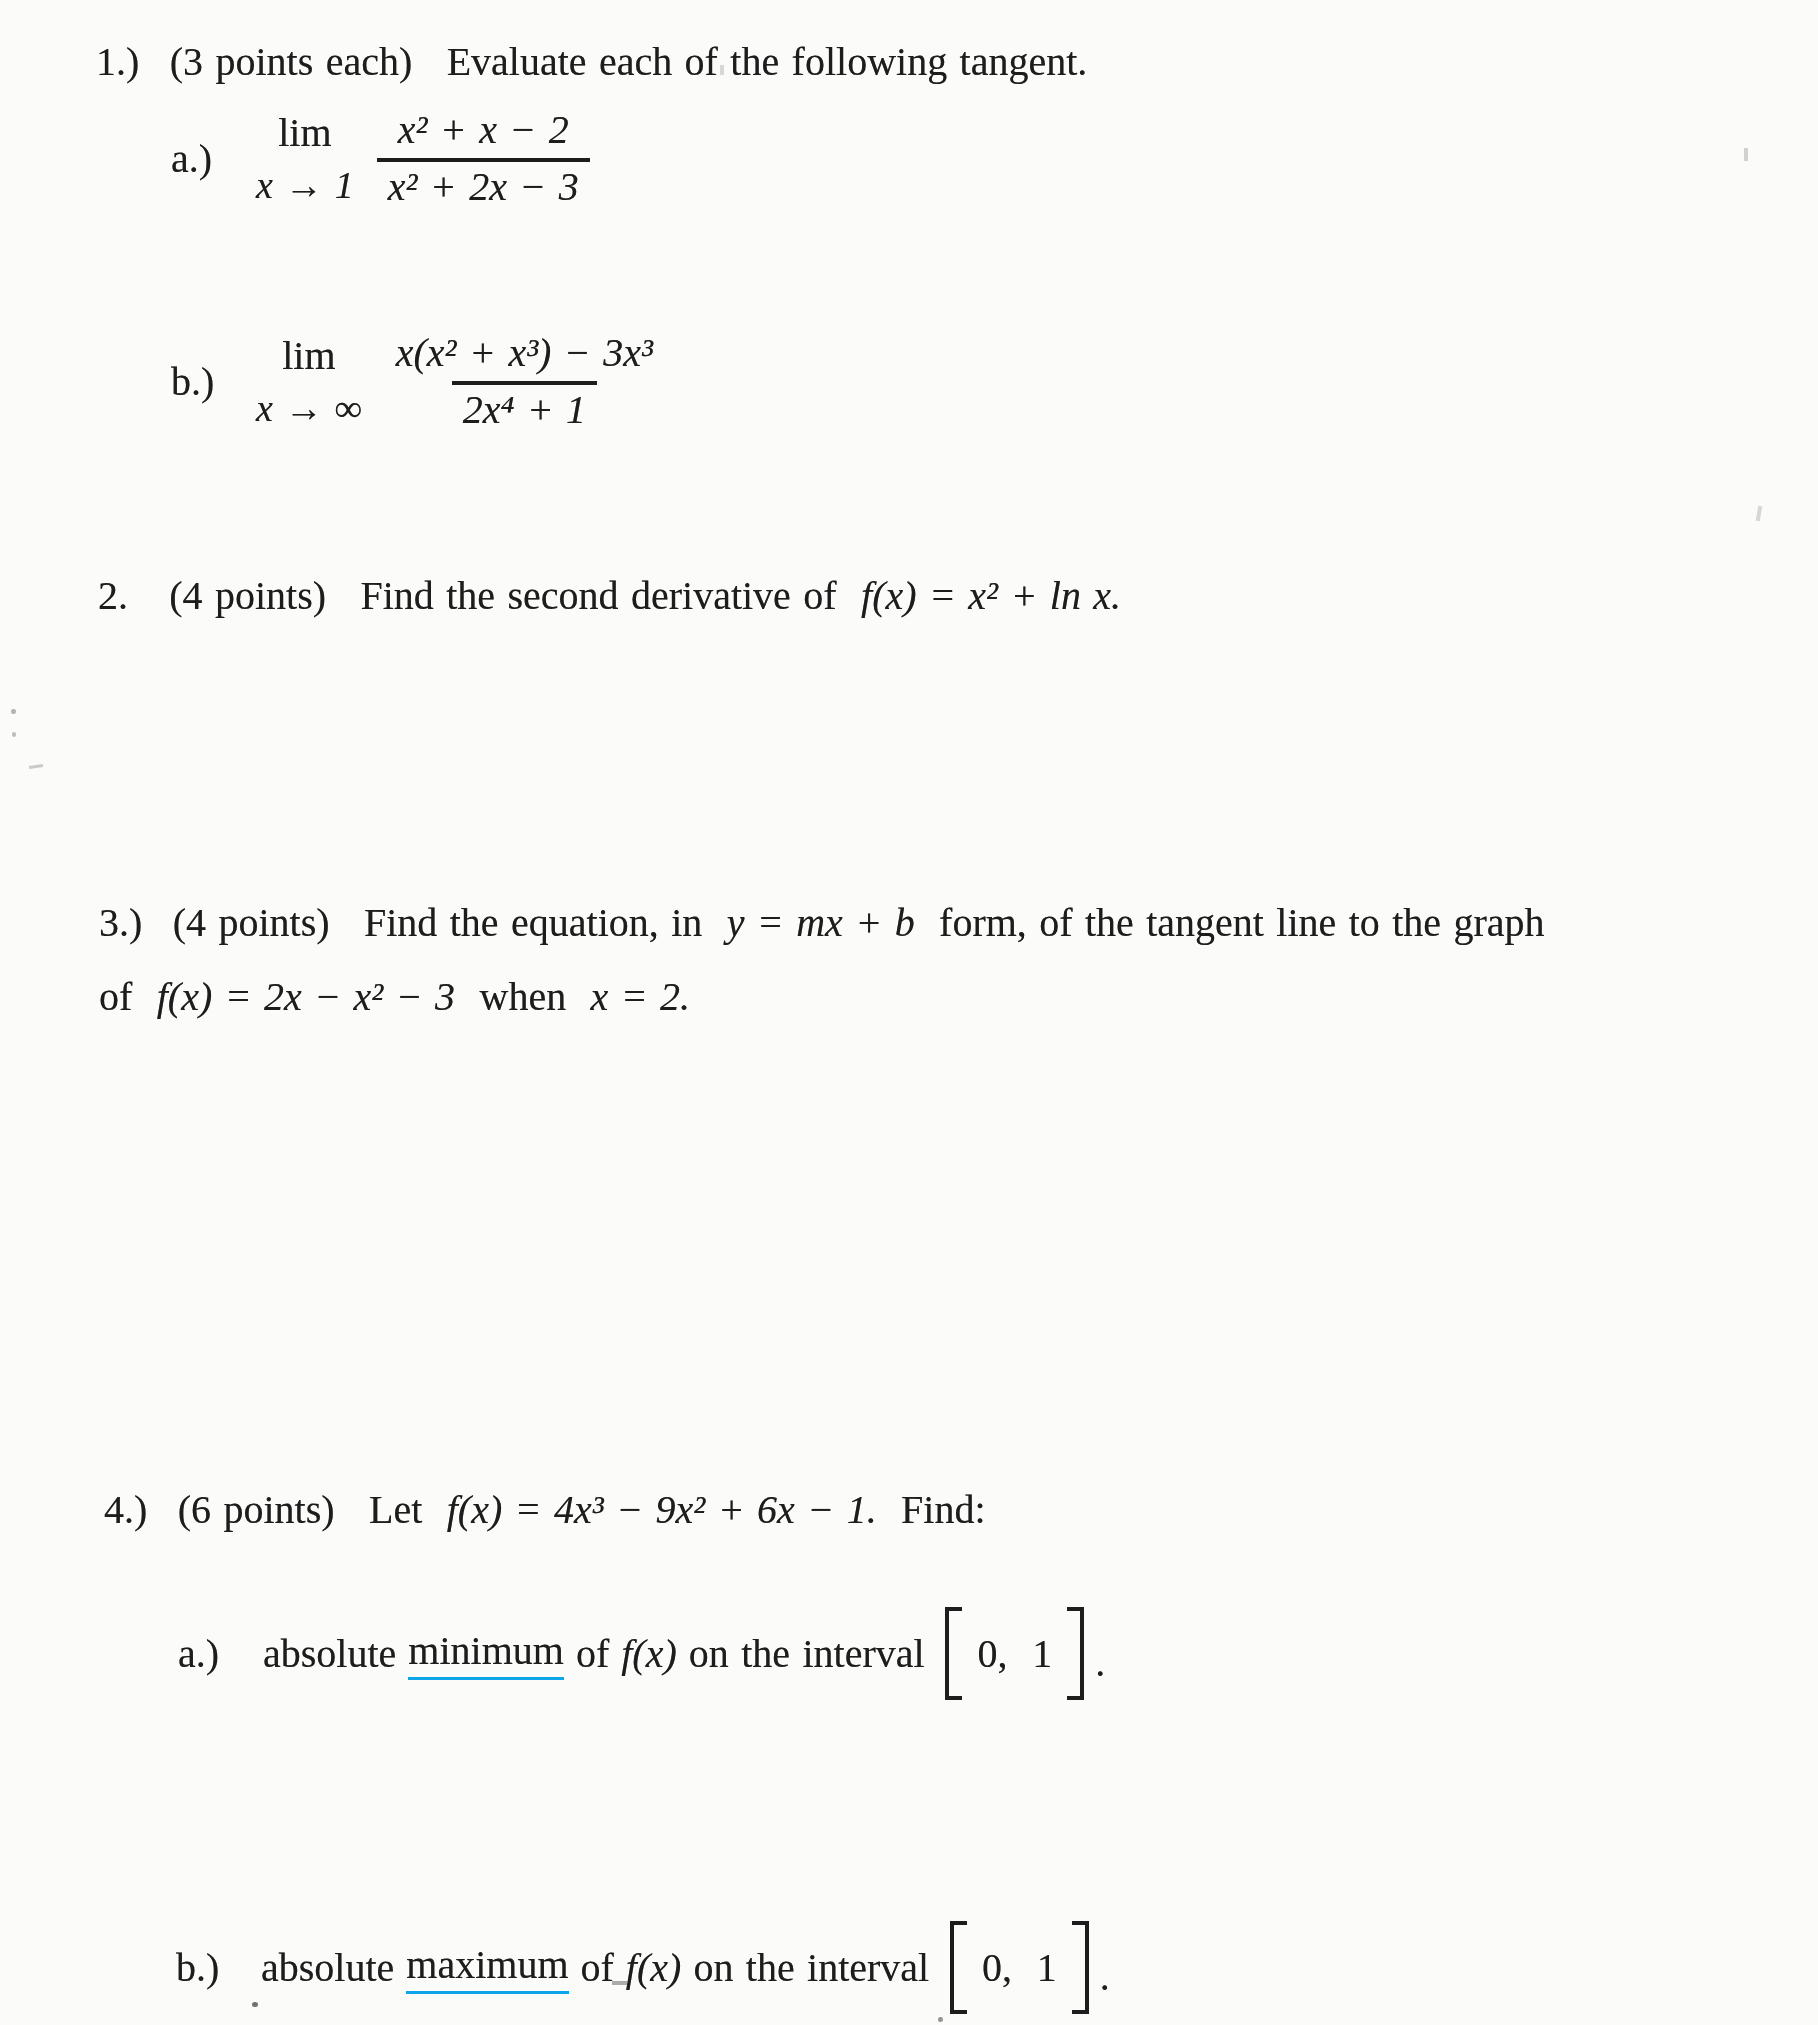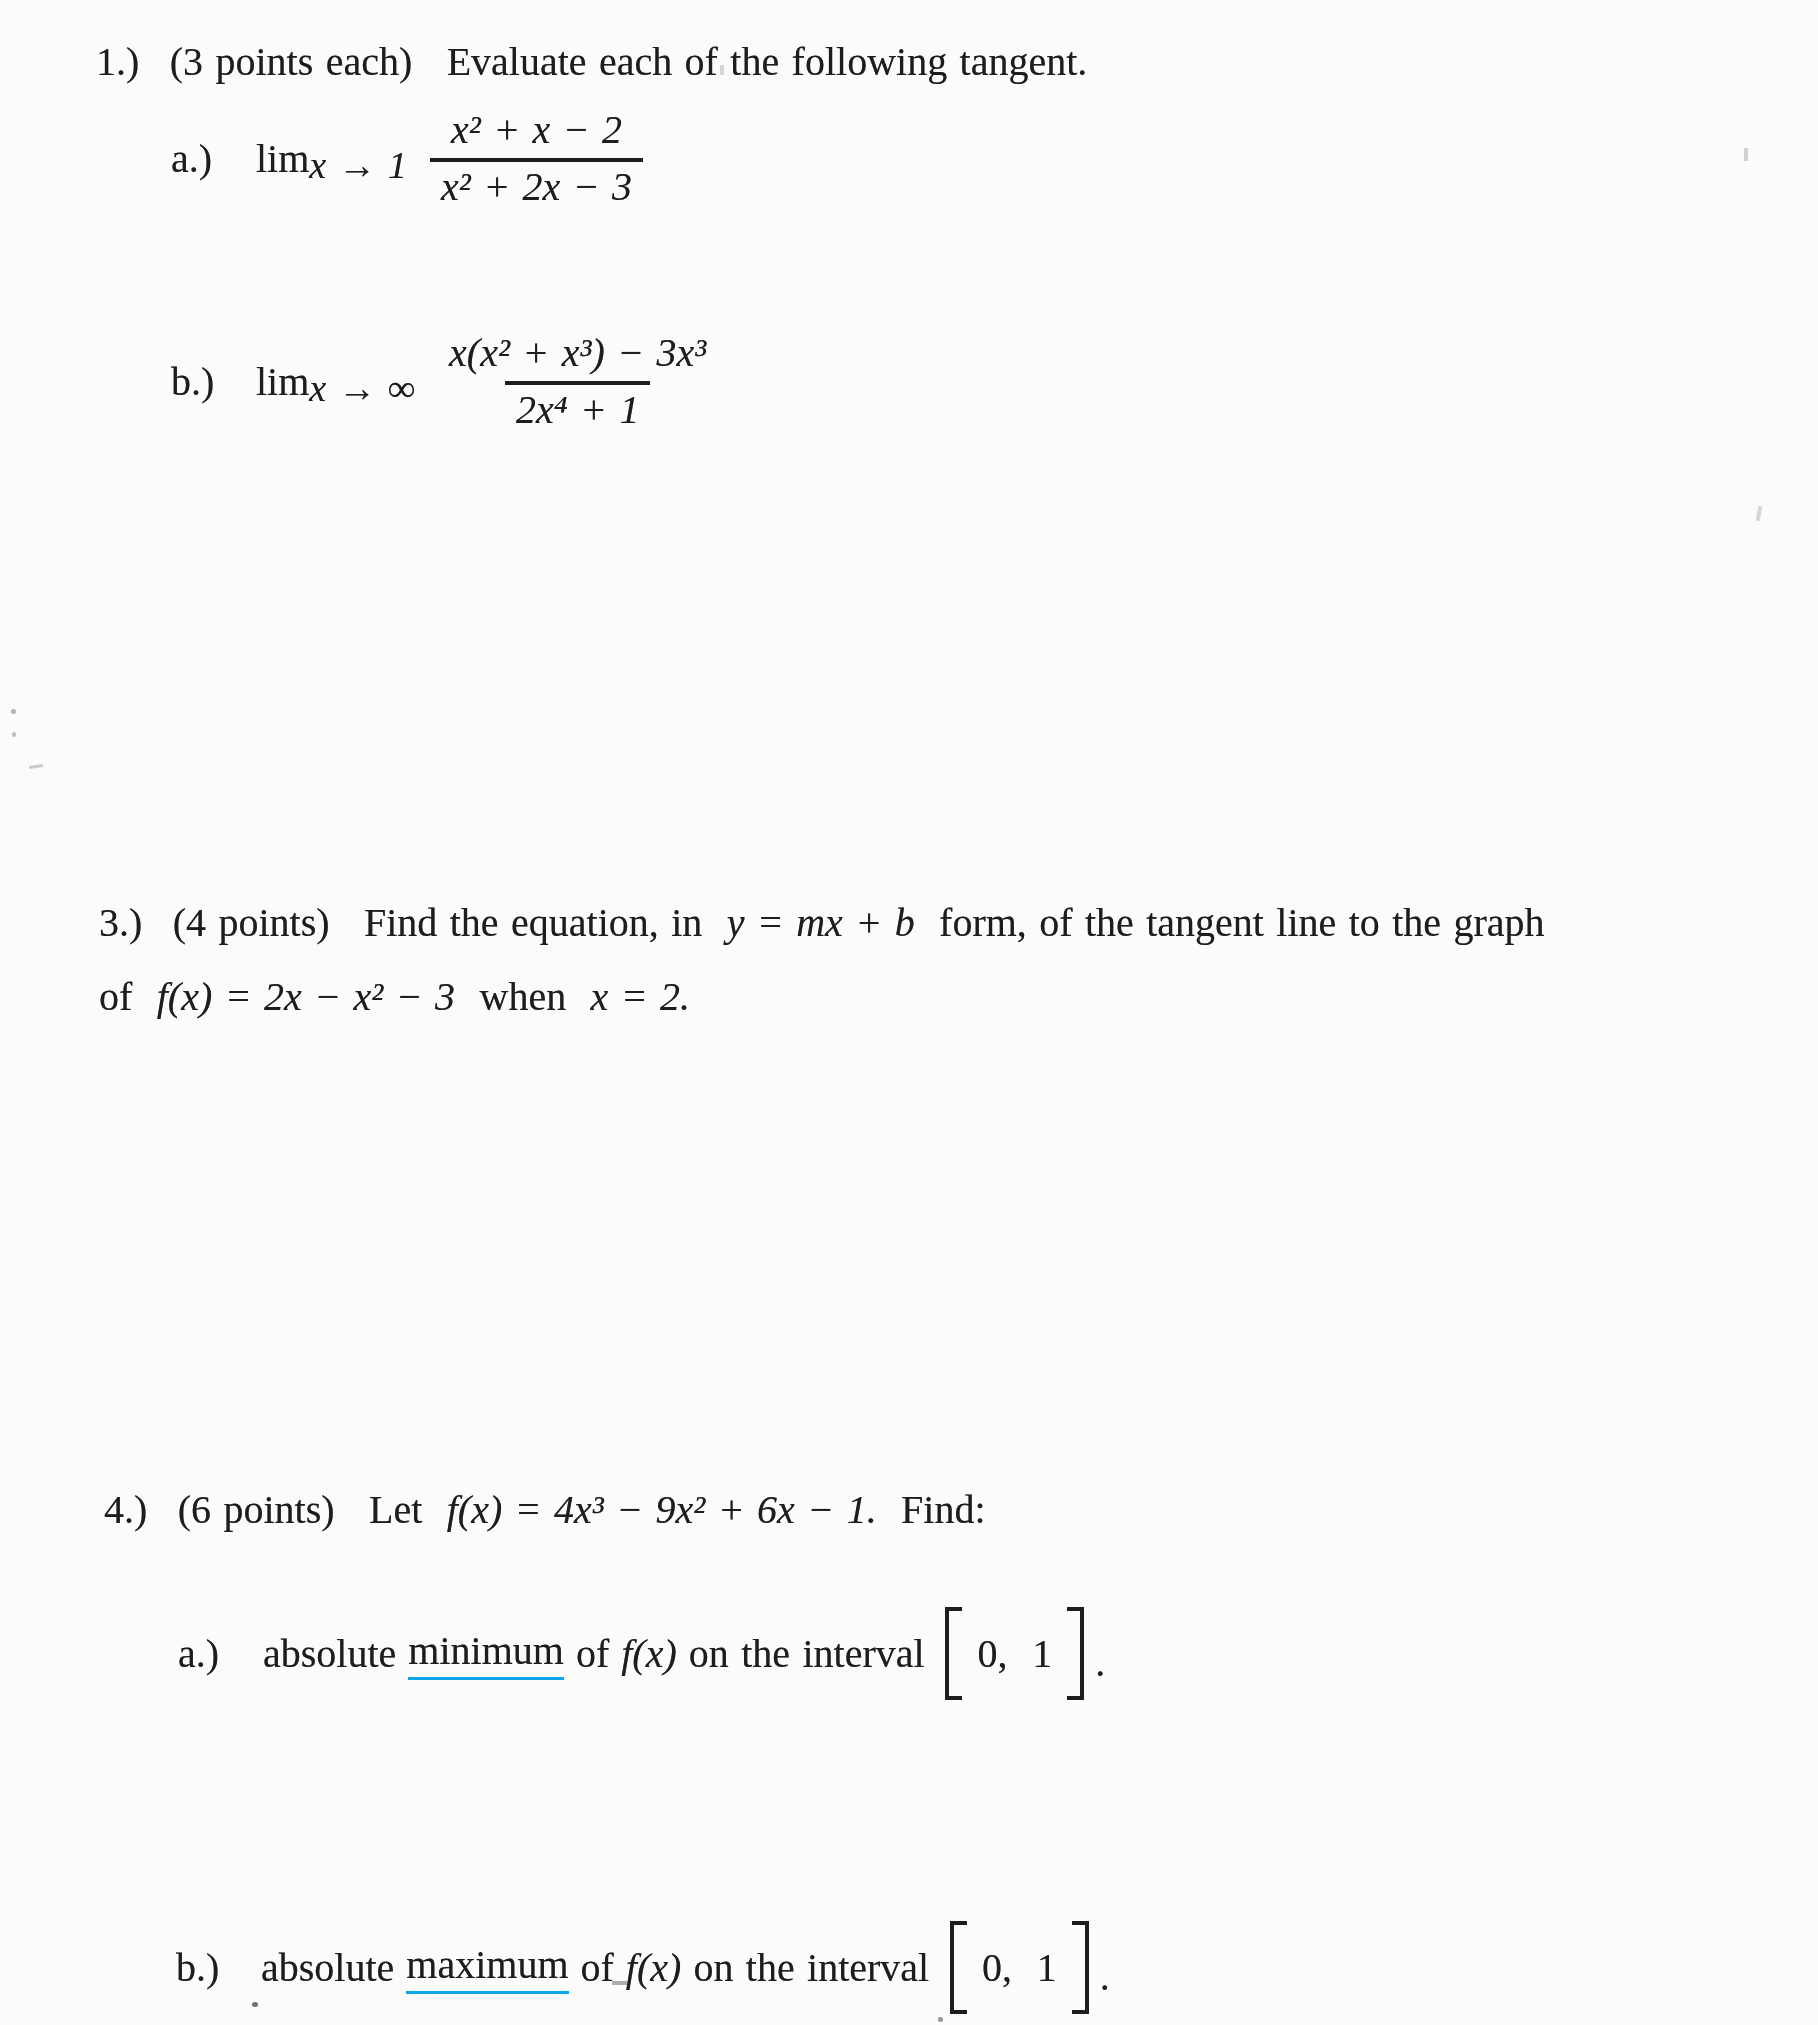--- a/index.html
+++ b/index.html
@@ -17,21 +17,21 @@
   .page{position:absolute;inset:0;}
   .block{position:absolute;white-space:nowrap;line-height:1.18;}
   .row{display:flex;align-items:center;}
   .num{margin-right:.45em;}
   .numwide{margin-right:.72em;}
   .points{margin-right:.55em;}
   .math{font-style:italic;}
   .mseg{margin:0 .30em;}
   .seg{margin-right:.30em;}
   .itemlabel{display:inline-block;width:85px;flex:none;}
-  .limstack{display:inline-flex;align-items:center;margin-right:23px;flex:none;}
+  .limstack{display:inline-flex;flex-direction:column;align-items:center;margin-right:23px;flex:none;}
   .limstack .lim{line-height:1;}
   .limstack .approach{font-style:italic;line-height:1;margin-top:13px;font-size:.95em;}
   .frac{display:inline-flex;flex-direction:column;align-items:center;flex:none;text-align:center;}
   .frac .fnum{padding:0 11px 7px;line-height:1.05;}
   .frac .fden{border-top:4px solid #1d1d1d;padding:4px 11px 0;line-height:1.05;}
   .ul{border-bottom:3px solid #0ea5e9;padding-bottom:2px;}
   .interval{display:inline-flex;align-items:center;margin-left:.22em;flex:none;}
   .brk{flex:none;width:13px;height:85px;}
   .brk.l{border-left:4.6px solid #1d1d1d;border-top:4.6px solid #1d1d1d;border-bottom:4.6px solid #1d1d1d;}
   .brk.r{border-right:4.6px solid #1d1d1d;border-top:4.6px solid #1d1d1d;border-bottom:4.6px solid #1d1d1d;}
@@ -68,20 +68,26 @@
     <span class="limstack">
       <span class="lim">lim</span>
       <span class="approach">x → ∞</span>
     </span>
     <span class="frac">
       <span class="fnum math">x(x² + x³) − 3x³</span>
       <span class="fden math">2x⁴ + 1</span>
     </span>
   </div>
 
+  <div class="block" style="left:98px;top:572px;">
+    <span class="numwide">2.</span>
+    <span class="points">(4 points)</span>
+    <span>Find the second derivative of</span>
+    <span class="math mseg">f(x) = x² + ln x.</span>
+  </div>
 
   <div class="block" style="left:99px;top:899px;">
     <div>
       <span class="num">3.)</span>
       <span class="points">(4 points)</span>
       <span>Find the equation, in</span>
       <span class="math mseg">y = mx + b</span>
       <span>form, of the tangent line to the graph</span>
     </div>
     <div class="line2">

